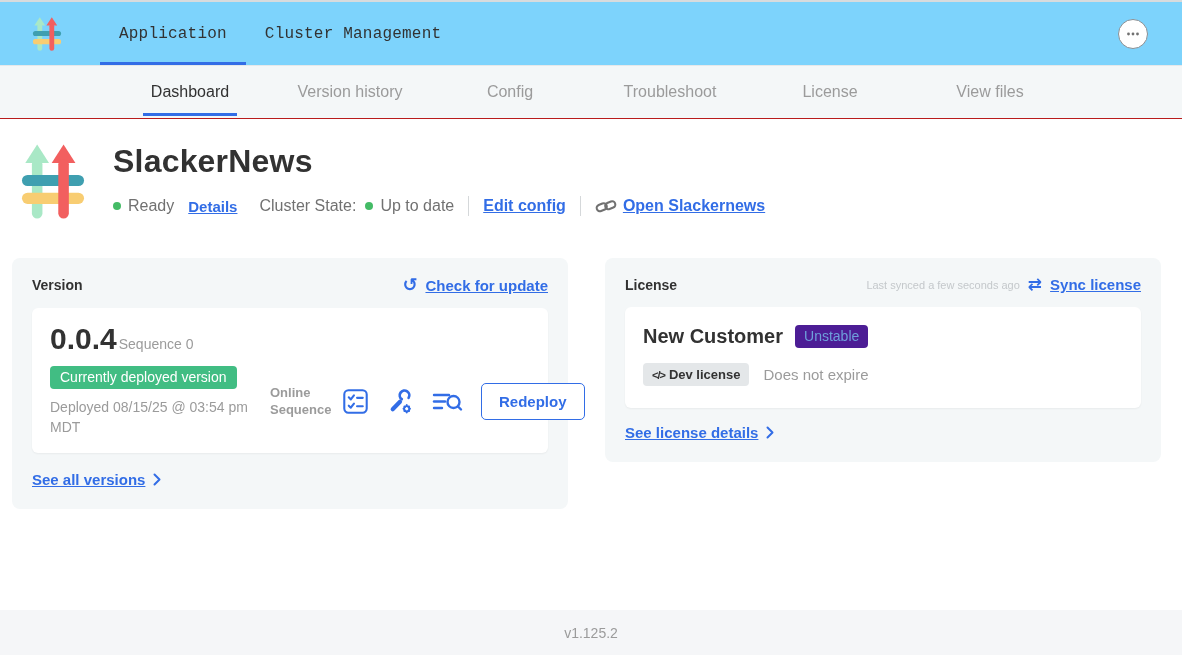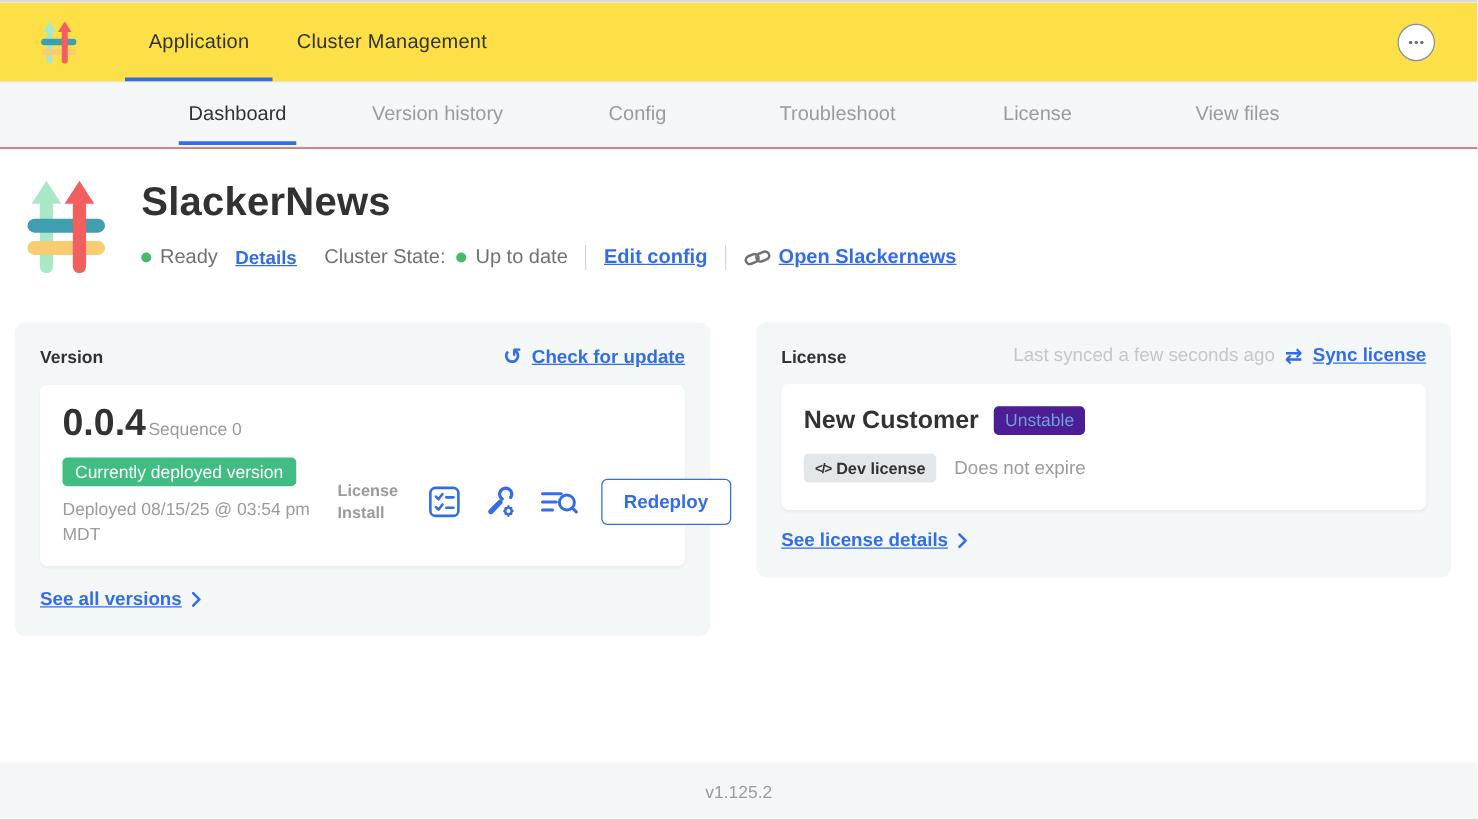--- a/index.html
+++ b/index.html
@@ -5,22 +5,22 @@
   * { margin:0; padding:0; box-sizing:border-box; }
   html,body { width:1182px; height:655px; }
   body {
     font-family:"Liberation Sans","DejaVu Sans",sans-serif;
     color:#323232; background:#ffffff; overflow:hidden;
     display:flex; flex-direction:column;
     border-top:2px solid #d8dbdd;
   }
   
   .header {
-    height:64px; background:#fde047; border-bottom:1px solid #e5e8ea;
-    display:flex; align-items:stretch; padding-left:30px; flex-shrink:0;
+    height:64px; background:#7dd3fc; border-bottom:1px solid #e5e8ea;
+    display:flex; align-items:stretch; padding-left:30px; flex-shrink:0;font-family:Liberation Mono, monospace;
   }
   .logo-sm { width:34px; height:36px; align-self:center; margin-right:36px; }
   .topnav { display:flex; align-items:stretch; }
   .topnav-tab {
     display:flex; align-items:center; padding:0 19px; font-size:16px;
     color:#323232; cursor:pointer; position:relative; letter-spacing:.2px;
   }
   .topnav-tab.active::after {
     content:""; position:absolute; left:0; right:0; bottom:0; height:3px; background:#326de6;
   }
@@ -52,21 +52,21 @@
   .status-row .gap { width:14px; }
   a.link { color:#326de6; text-decoration:underline; font-weight:600; cursor:pointer; }
   .vdivider { width:1px; height:20px; background:#d5d8da; margin:0 14px; }
   .chain-icon { margin-right:6px; display:inline-flex; }
   
   .cards { display:flex; gap:37px; padding:0 12px; align-items:flex-start; }
   .card { background:#f4f7f8; border-radius:8px; padding:18px 20px 20px 20px; width:556px; }
   .card-head { display:flex; align-items:center; }
   .card-title { font-size:14px; font-weight:700; color:#323232; }
   .card-head-right { margin-left:auto; display:flex; align-items:center; gap:8px; font-size:15px; }
-  .muted-light { color:#c4c8cb; font-weight:400; font-size:15px; }
+  .muted-light { color:#c4c8cb; font-weight:400; font-size:11px; }
   .glyph-icon { color:#326de6; font-size:18px; font-weight:700; line-height:1; }
   .inner-card {
     background:#fff; border-radius:6px; margin-top:14px; padding:14px 18px 16px 18px;
     box-shadow:0 1px 2px rgba(50,50,50,.06);
   }
   
   .ver-top { display:flex; align-items:baseline; gap:2px; }
   .ver-number { font-size:30px; font-weight:700; color:#323232; }
   .ver-seq { font-size:14px; color:#9b9b9b; }
   .ver-body { display:flex; margin-top:10px; }
@@ -211,21 +211,21 @@
         <div class="ver-top">
           <span class="ver-number">0.0.4</span>
           <span class="ver-seq">Sequence 0</span>
         </div>
         <div class="ver-body">
           <div class="ver-left">
             <span class="deployed-badge">Currently deployed version</span>
             <div class="deployed-at">Deployed 08/15/25 @ 03:54 pm MDT</div>
           </div>
           <div class="ver-right">
-            <div class="install-type">License Install</div>
+            <div class="install-type">Online Sequence</div>
             <span class="icon-btn">
               <svg width="27" height="27" viewBox="0 0 26 26" fill="none" stroke="#326de6" stroke-width="2" stroke-linecap="round" stroke-linejoin="round">
                 <rect x="2.2" y="2.2" width="21.6" height="21.6" rx="4"></rect>
                 <polyline points="6.5,9 8.5,11 11.5,7"></polyline>
                   <line x1="14.5" y1="9.5" x2="20" y2="9.5"></line>
                 <polyline points="6.5,17 8.5,19 11.5,15"></polyline>
                   <line x1="14.5" y1="17.5" x2="20" y2="17.5"></line>
               </svg>
             </span>
             <span class="icon-btn">

